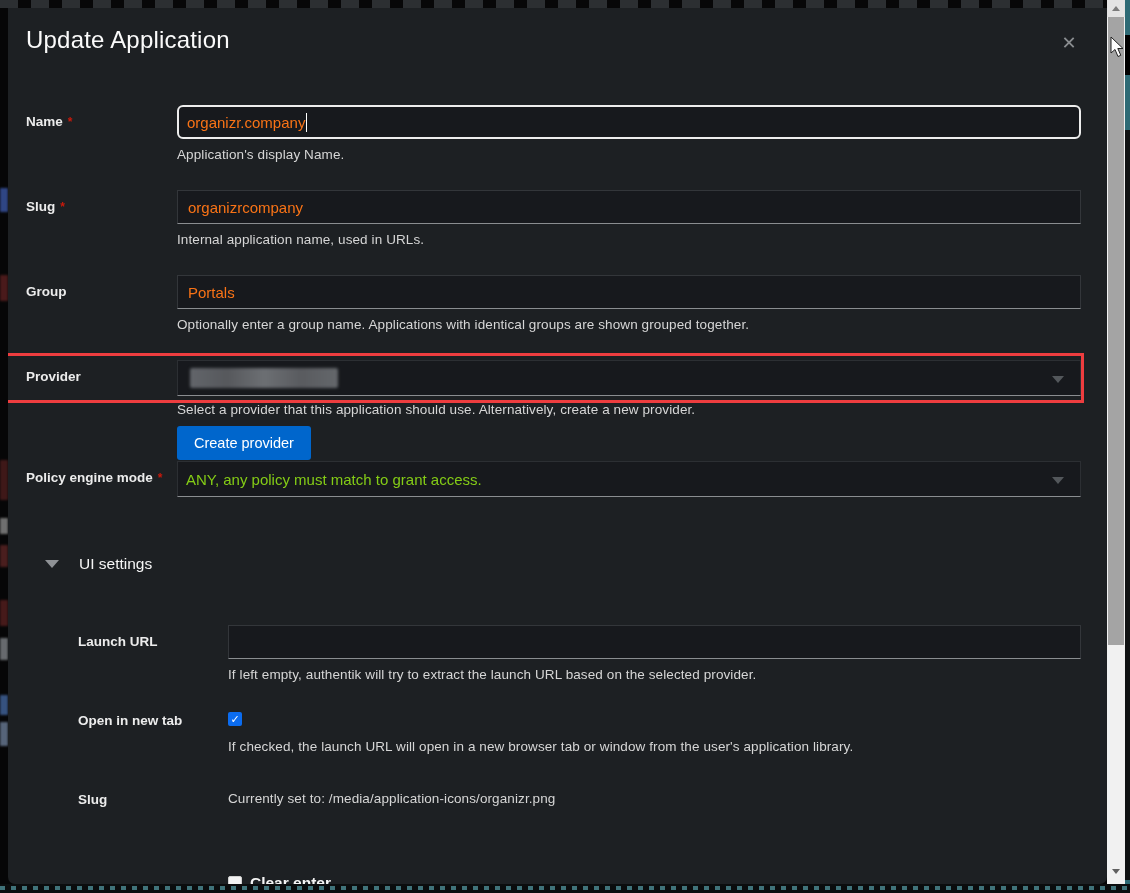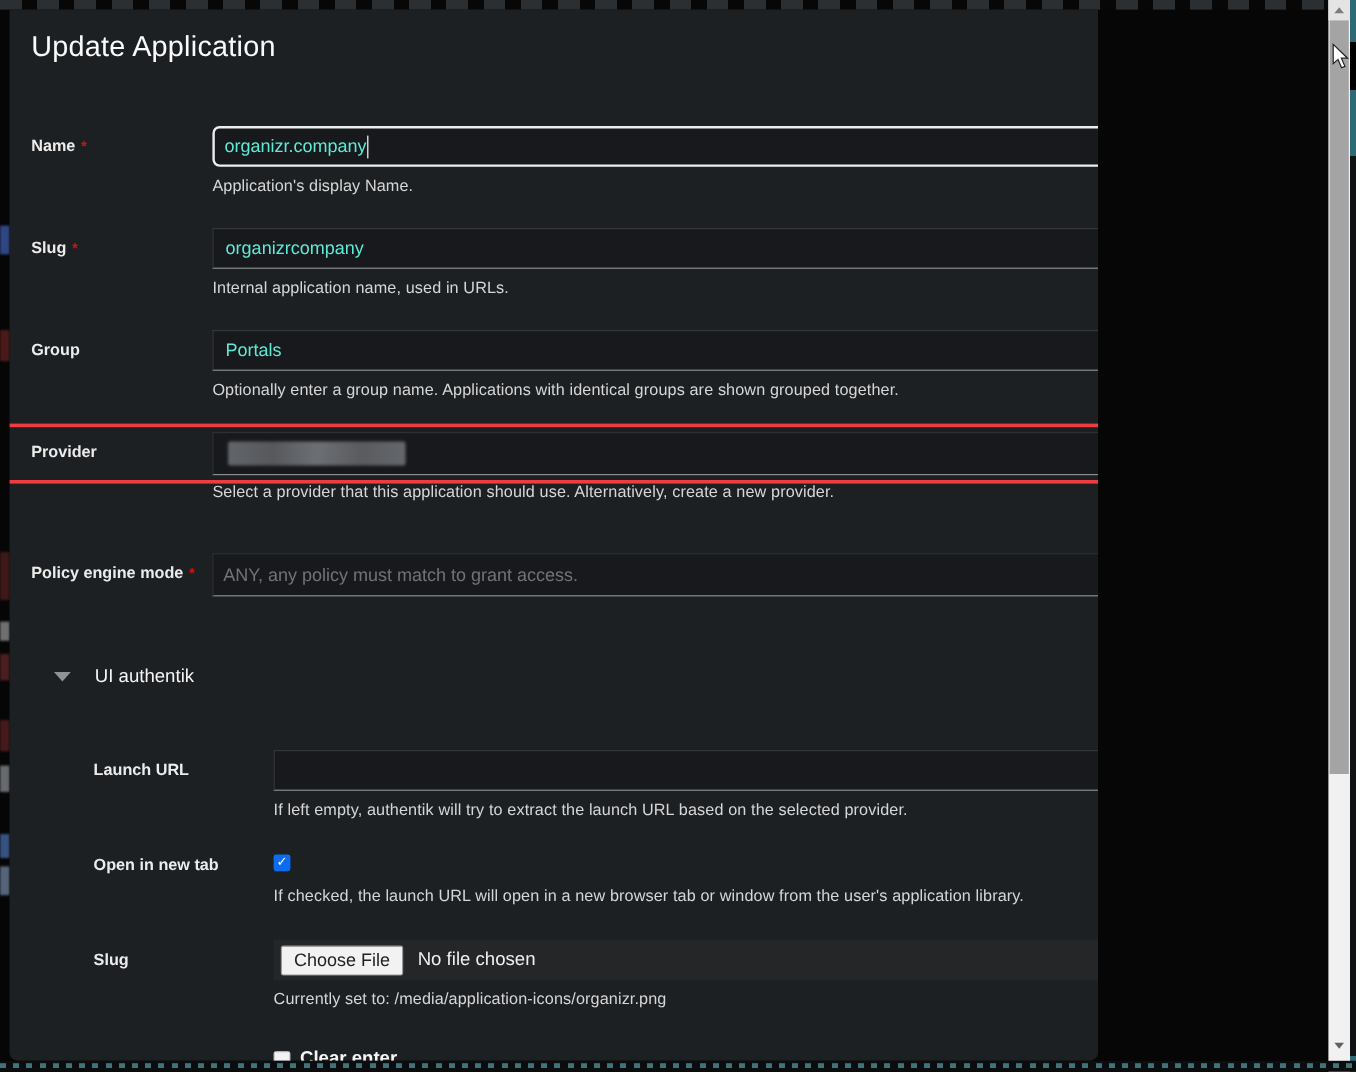--- a/index.html
+++ b/index.html
@@ -10,48 +10,48 @@
   .bg-fragment { position:absolute; left:0; width:8px; filter:blur(1px); opacity:.8; }
 
   
   .top-dashes { position:absolute; left:0; top:0; width:1107px; height:8px; background:
     repeating-linear-gradient(90deg,#2c2f32 0 18px,#070708 18px 31px); }
   .bottom-strip { position:absolute; left:0; top:884px; width:1130px; height:9px; background:#0b0d0e; }
   .bottom-strip .dashes { position:absolute; left:0; top:2px; width:100%; height:4px; background:
     repeating-linear-gradient(90deg,#40737a 0 5px,#0a0c0d 5px 11px); }
 
   
-  .modal { position:absolute; left:8px; top:8px; width:907px; height:876px;
+  .modal { position:absolute; left:8px; top:8px; width:1099px; height:876px;
     background:#1d2023; color:#ececec; overflow:hidden; border-radius:0 0 7px 7px; }
 
   .modal-title { position:absolute; left:18px; top:18px; font-size:24px; font-weight:500;
     color:#fafafa; letter-spacing:.2px; }
   .close-btn { position:absolute; left:1048px; top:22px; width:26px; height:26px;
     color:#8a8d90; font-size:18px; font-weight:700; text-align:center; line-height:26px; cursor:pointer; }
 
   
   .row { position:absolute; left:18px; width:1055px; display:flex; }
   .row.inner { left:70px; width:1003px; }
   .lbl { width:151px; flex:none; padding-top:9px; font-size:13.5px; font-weight:700; color:#ececec; }
   .row.inner .lbl { width:150px; }
   .req { color:#c9190b; font-size:12px; margin-left:5px; font-weight:700; }
   .fieldcol { flex:1; min-width:0; }
 
   .tinput { width:100%; height:34px; background:#17191d; border:1px solid #33363a;
-    border-bottom:1px solid #8a8d90; color:#5eead4; font-size:15px; padding:0 10px;
+    border-bottom:1px solid #8a8d90; color:#f97316; font-size:15px; padding:0 10px;
     font-family:"Liberation Sans","DejaVu Sans",sans-serif; outline:none; }
   .tinput.focused { display:flex; align-items:center; border:2px solid #ededed;
     border-radius:6px; padding:0 8px; }
   .text-caret { display:inline-block; width:1px; height:19px; background:#fff; margin-left:1px; }
 
   .help { margin-top:8px; font-size:13.5px; color:#d6d6d6; letter-spacing:.1px; }
 
   .select { position:relative; width:100%; height:36px; background:#17191d;
     border:1px solid #2c2f33; border-bottom:1px solid #8a8d90; display:flex; align-items:center;
-    padding:0 30px 0 8px; font-size:15px; color:#737373; cursor:pointer; }
+    padding:0 30px 0 8px; font-size:15px; color:#84cc16; cursor:pointer; }
   .select .caret { position:absolute; right:16px; top:15px; width:0; height:0;
     border-left:6px solid transparent; border-right:6px solid transparent; border-top:7px solid #53575b; }
 
   .redacted { width:148px; height:20px; margin-left:4px; border-radius:2px;
     background:linear-gradient(90deg,#62656a,#56585c 25%,#6c6f73 50%,#595b5f 75%,#64676b);
     filter:blur(1.4px); }
 
   .annotation-box { position:absolute; left:-5px; top:345px; width:1081px; height:50px;
     border:3px solid #ee3d3f; z-index:5; pointer-events:none; }
 
@@ -152,36 +152,37 @@
   <div class="annotation-box"></div>
 
   <div class="row" style="top:352px;">
     <div class="lbl">Provider</div>
     <div class="fieldcol">
       <div class="select">
         <span class="redacted"></span>
         <span class="caret"></span>
       </div>
       <div class="help" style="margin-top:6px;">Select a provider that this application should use. Alternatively, create a new provider.</div>
+      <button class="btn-primary">Create provider</button>
     </div>
   </div>
 
   <div class="row" style="top:453px;">
     <div class="lbl"><span>Policy engine mode</span><span class="req">*</span></div>
     <div class="fieldcol">
       <div class="select">
         <span>ANY, any policy must match to grant access.</span>
         <span class="caret"></span>
       </div>
     </div>
   </div>
 
   <div class="section-head">
     <span class="chev"></span>
-    <span class="sec-label">UI authentik</span>
+    <span class="sec-label">UI settings</span>
   </div>
 
   <div class="row inner" style="top:617px;">
     <div class="lbl">Launch URL</div>
     <div class="fieldcol">
       <input class="tinput" type="text" value="" style="">
       <div class="help">If left empty, authentik will try to extract the launch URL based on the selected provider.</div>
     </div>
   </div>
 
@@ -189,24 +190,20 @@
     <div class="lbl" style="padding-top:1px;">Open in new tab</div>
     <div class="fieldcol">
       <div class="cb checked"></div>
       <div class="help" style="margin-top:13px;">If checked, the launch URL will open in a new browser tab or window from the user's application library.</div>
     </div>
   </div>
 
   <div class="row inner" style="top:775px;">
     <div class="lbl">Slug</div>
     <div class="fieldcol">
-      <div class="filestrip">
-        <button class="filebtn">Choose File</button>
-        <span class="filestatus">No file chosen</span>
-      </div>
       <div class="help">Currently set to: /media/application-icons/organizr.png</div>
     </div>
   </div>
 
   <div class="clear-row">
     <div class="clear-inline">
       <div class="cb unchecked"></div>
       <div class="clear-lbl">Clear enter</div>
     </div>
   </div>

